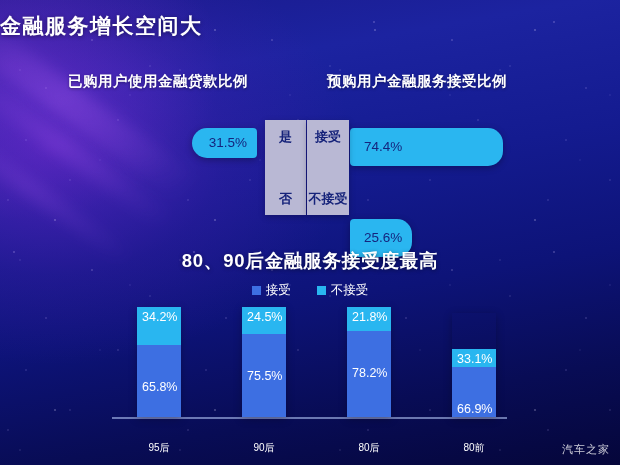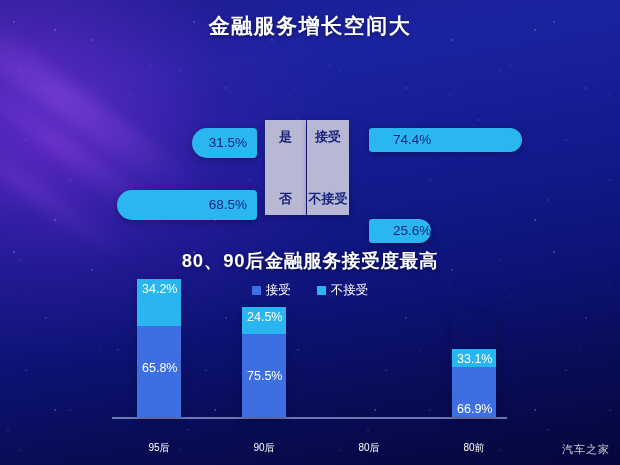--- a/index.html
+++ b/index.html
@@ -60,21 +60,20 @@
     filter: blur(7px);
   }
   .streak-1 { left: -60px; top: 90px;  width: 270px; height: 34px; transform: rotate(36deg); }
   .streak-2 { left: -50px; top: 140px; width: 240px; height: 22px; transform: rotate(36deg); opacity:.75; }
   .streak-3 { left: -70px; top: 186px; width: 220px; height: 18px; transform: rotate(36deg); opacity:.6; }
 
   
   .main-title {
     position: absolute;
     left: 0; right: 0; top: 12px;
-    text-align: center;
     color: #ffffff;
     font-size: 21px;
     font-weight: bold;
     letter-spacing: 1.5px;
     text-shadow: 0 1px 4px rgba(0,0,0,.45);
   }
   .sub-title-row {
     position: absolute;
     left: 0; right: 0; top: 72px;
     height: 20px;
@@ -110,30 +109,30 @@
     border-radius: 15px 4px 4px 15px;
     box-shadow: 0 2px 7px rgba(0,0,0,.30);
     display: flex;
     align-items: center;
     justify-content: flex-end;
     box-sizing: border-box;
     padding-right: 10px;
   }
   .bar-right {
     position: absolute;
-    left: 369px;
-    height: 24px;
+    left: 350px;
+    height: 38px;
     background: #2ab6f0;
     border-radius: 4px 15px 15px 4px;
     box-shadow: 0 2px 7px rgba(0,0,0,.30);
     display: flex;
     align-items: center;
     justify-content: flex-start;
     box-sizing: border-box;
-    padding-left: 24px;
+    padding-left: 14px;
   }
   .bar-val {
     color: #15257e;
     font-size: 13.5px;
     font-weight: normal;
     line-height: 1;
   }
 
   
   .cat-col {
@@ -248,36 +247,37 @@
   <div class="stars">
     <div class="starlayer-a"></div>
     <div class="starlayer-b"></div>
   </div>
   <div class="streak streak-1"></div>
   <div class="streak streak-2"></div>
   <div class="streak streak-3"></div>
 
   <div class="main-title">金融服务增长空间大</div>
 
+  <div class="sub-title-row">
+    <div class="sub-title left">已购用户使用金融贷款比例</div>
+    <div class="sub-title right">预购用户金融服务接受比例</div>
+  </div>
 
   <div class="tornado">
 
     <div class="trow r1">
       <div class="bar-left" id="bar-l1" style="width: 65px;">
         <span class="bar-val">31.5%</span>
       </div>
       <div class="bar-right" id="bar-r1" style="width: 153px;">
         <span class="bar-val">74.4%</span>
       </div>
     </div>
 
     <div class="trow r2">
-      <div class="bar-left" id="bar-l2" style="width: 140px;">
-        <span class="bar-val">68.5%</span>
-      </div>
       <div class="bar-right" id="bar-r2" style="width: 62px; margin-top: 29px;">
         <span class="bar-val">25.6%</span>
       </div>
     </div>
 
     <div class="cat-col c-left">
       <div class="cat-lbl top">是</div>
       <div class="cat-lbl bot">否</div>
     </div>
 
@@ -296,38 +296,46 @@
         <span class="legend-text">接受</span>
       </div>
       <div class="legend-item">
         <span class="legend-swatch" style="background: rgb(41, 182, 240);"></span>
         <span class="legend-text">不接受</span>
       </div>
     </div>
 
   <div class="stacked" id="stacked">
     <div class="axis-line"></div>
-  <div class="col" style="left: 137px; height: 138px;">
+  <div class="col" style="left: 137px; height: 110px;">
         <div class="seg seg-top" style="height: 34.2%; background: rgb(41, 182, 240);">
           <span class="seg-val">34.2%</span>
         </div>
         <div class="seg seg-bot" style="height: 65.8%; background: rgb(61, 111, 226);">
           <span class="seg-val" style="margin-top: 32px;">65.8%</span>
         </div>
       </div>
       <div class="xlabel" style="left: 114px;">95后</div>
       <div class="col" style="left: 242px; height: 110px;">
         <div class="seg seg-top" style="height: 24.5%; background: rgb(41, 182, 240);">
           <span class="seg-val">24.5%</span>
         </div>
         <div class="seg seg-bot" style="height: 75.5%; background: rgb(61, 111, 226);">
           <span class="seg-val" style="margin-top: 32px;">75.5%</span>
         </div>
       </div>
       <div class="xlabel" style="left: 219px;">90后</div>
+      <div class="col" style="left: 347px; height: 110px;">
+        <div class="seg seg-top" style="height: 21.8%; background: rgb(41, 182, 240);">
+          <span class="seg-val">21.8%</span>
+        </div>
+        <div class="seg seg-bot" style="height: 78.2%; background: rgb(61, 111, 226);">
+          <span class="seg-val" style="margin-top: 32px;">78.2%</span>
+        </div>
+      </div>
       <div class="xlabel" style="left: 324px;">80后</div>
       <div class="col" style="left: 452px; height: 104px;">
         <div class="seg seg-top" style="height: 33.1%; background: rgb(41, 182, 240); margin-top: 36px;">
           <span class="seg-val">33.1%</span>
         </div>
         <div class="seg seg-bot" style="height: 66.9%; background: rgb(61, 111, 226);">
           <span class="seg-val" style="margin-top: 32px;">66.9%</span>
         </div>
       </div>
       <div class="xlabel" style="left: 429px;">80前</div>

